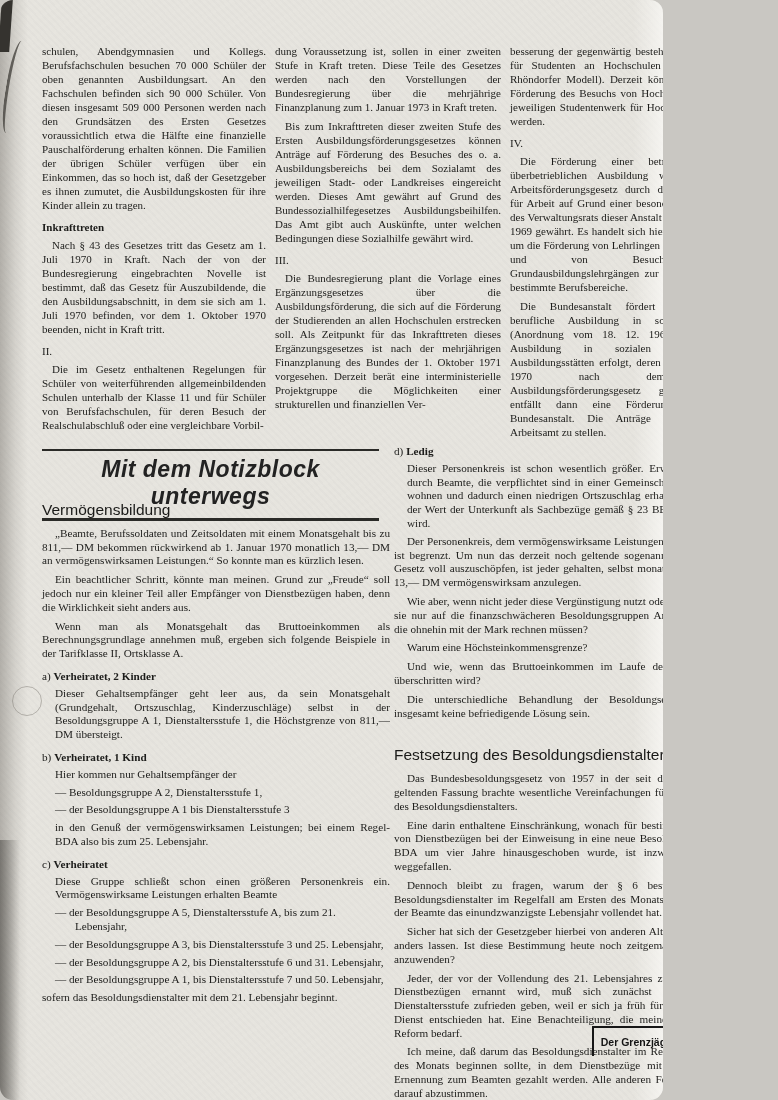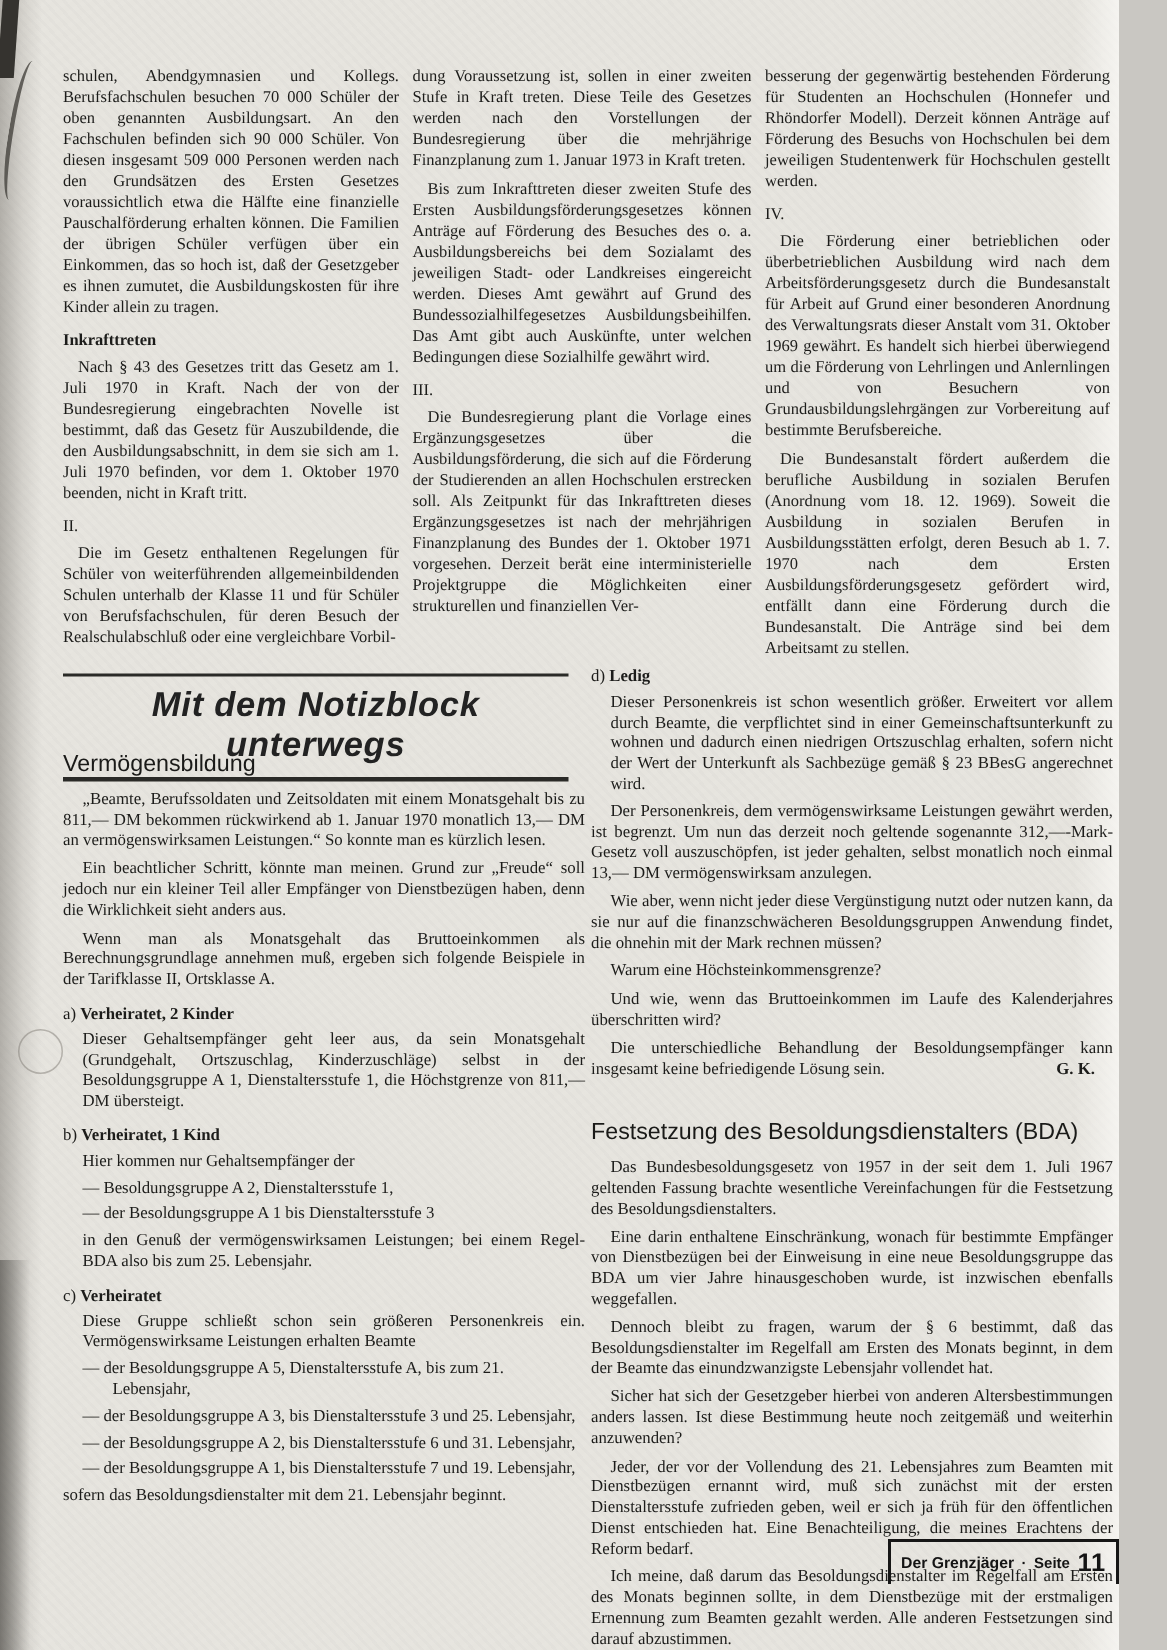--- a/index.html
+++ b/index.html
@@ -1,20 +1,20 @@
 <!DOCTYPE html>
 <html><head>
 <meta charset="utf-8">
 <style>
   html,body{margin:0;padding:0;background:#c9c7c2;}
-  .frame{position:relative;width:746px;height:1100px;overflow:hidden;
+  .frame{position:relative;width:663px;height:1100px;overflow:hidden;
          background:#e6e4de;
          background-image:repeating-linear-gradient(47deg, rgba(0,0,0,0.015) 0 2px, transparent 2px 5px),
                           repeating-linear-gradient(-33deg, rgba(255,255,255,0.03) 0 3px, transparent 3px 7px);
-         font-family:"Liberation Serif", serif;color:#1c1c1a;}
+         font-family:"Liberation Serif", serif;color:#1c1c1a;border-radius:13px;}
   
   .left-shadow{position:absolute;left:0;top:0;width:28px;height:100%;
                background:linear-gradient(to right, rgba(100,96,90,0.40), rgba(130,126,120,0.18) 55%, transparent);}
   .left-shadow-bottom{position:absolute;left:0;top:840px;width:20px;height:260px;
                background:linear-gradient(to right, rgba(62,60,56,0.5), transparent);}
   .corner-mark{position:absolute;left:0;top:0;width:11px;height:52px;background:#35332f;transform:skewX(-4deg);}
   .curve-mark{position:absolute;left:6px;top:40px;width:13px;height:94px;
               border-left:3px solid rgba(70,67,62,0.8);border-radius:70% 0 0 60%;transform:rotate(9deg);}
   .circle-mark{position:absolute;left:12px;top:686px;width:28px;height:28px;border-radius:50%;
                border:1px solid rgba(120,116,108,0.45);}
@@ -127,25 +127,25 @@
       <p class="line">— Besoldungsgruppe A 2, Dienstaltersstufe 1,</p>
       <p class="line">— der Besoldungsgruppe A 1 bis Dienstaltersstufe 3</p>
       <p>in den Genuß der vermögenswirksamen Leistungen; bei einem Regel-BDA also bis zum 25. Lebensjahr.</p>
     </div>
 
     <div class="sub">
       <span>c)</span>
       <span class="t">Verheiratet</span>
     </div>
     <div class="subbody">
-      <p>Diese Gruppe schließt schon sein größeren Personenkreis ein. Vermögenswirksame Leistungen erhalten Beamte</p>
+      <p>Diese Gruppe schließt schon einen größeren Personenkreis ein. Vermögenswirksame Leistungen erhalten Beamte</p>
       <p class="bullet">— der Besoldungsgruppe A 5, Dienstaltersstufe A, bis zum 21. Lebensjahr,</p>
       <p class="bullet">— der Besoldungsgruppe A 3, bis Dienstaltersstufe 3 und 25. Lebensjahr,</p>
       <p class="bullet">— der Besoldungsgruppe A 2, bis Dienstaltersstufe 6 und 31. Lebensjahr,</p>
-      <p class="bullet">— der Besoldungsgruppe A 1, bis Dienstaltersstufe 7 und 19. Lebensjahr,</p>
+      <p class="bullet">— der Besoldungsgruppe A 1, bis Dienstaltersstufe 7 und 50. Lebensjahr,</p>
     </div>
     <p class="line">sofern das Besoldungsdienstalter mit dem 21. Lebensjahr beginnt.</p>
   </div>
 
   <div class="lowcol low-right">
     <div class="sub" style="margin-top:0;">
       <span>d)</span>
       <span class="t">Ledig</span>
     </div>
     <div class="subbody">

